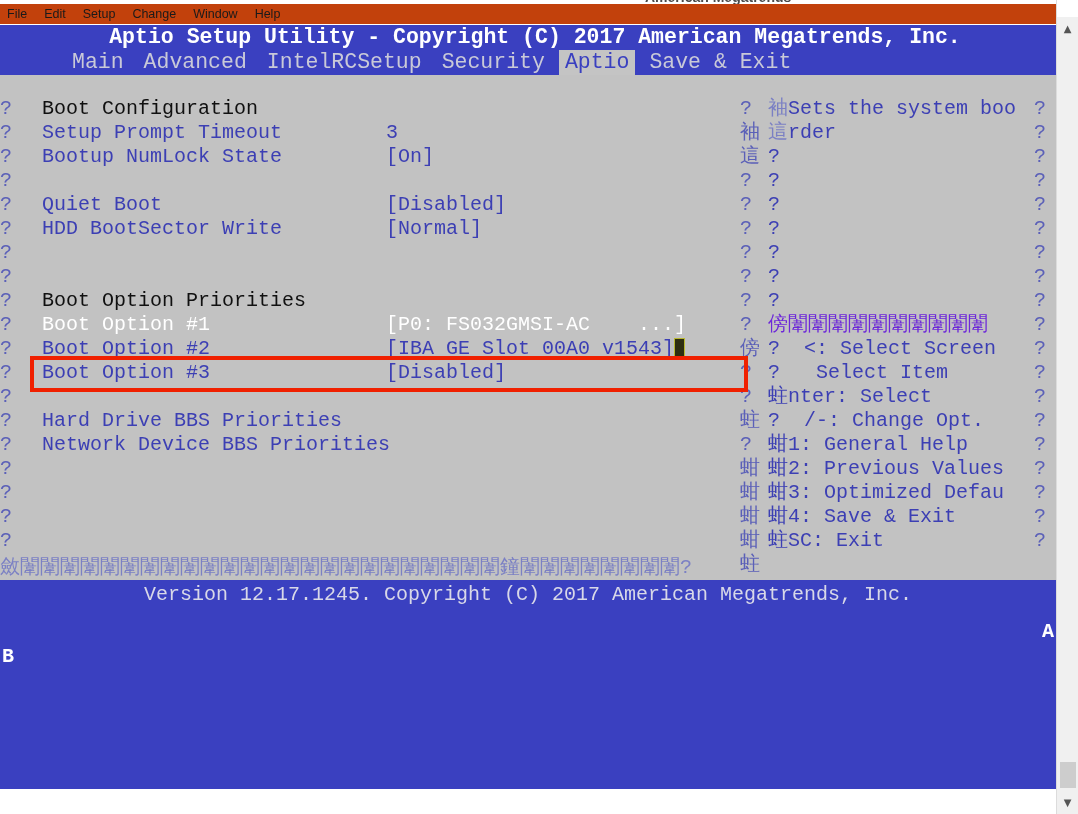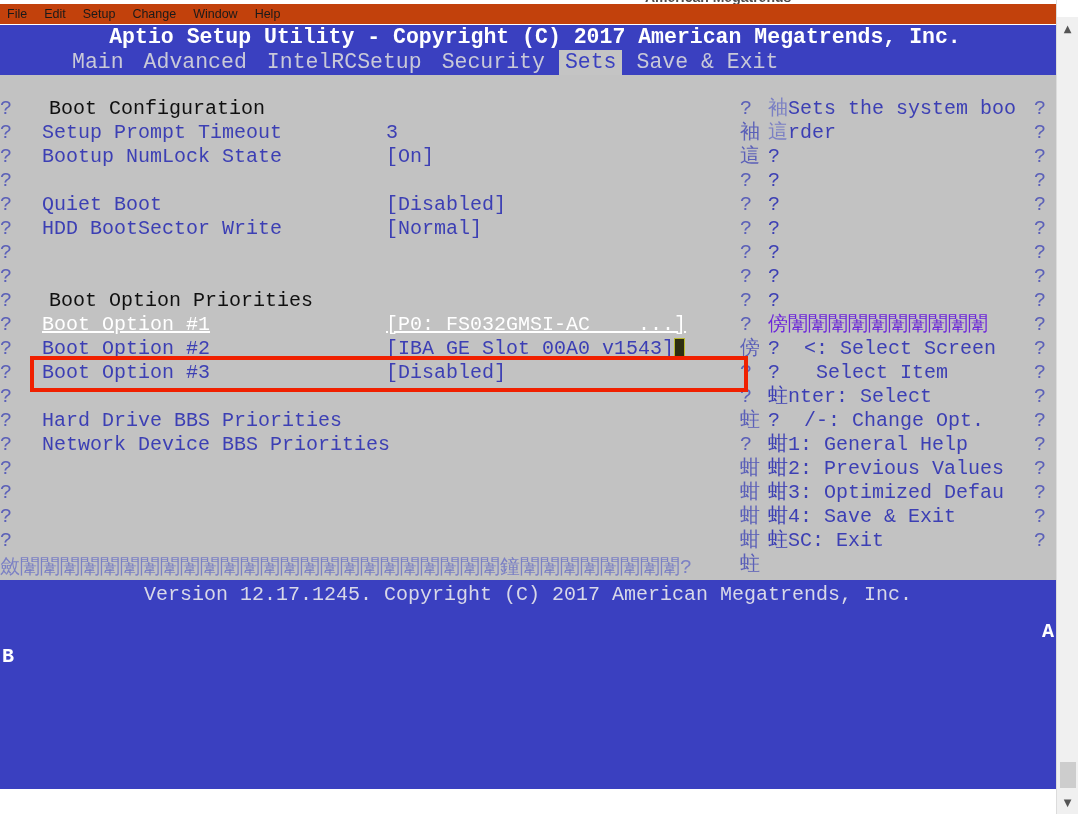--- a/index.html
+++ b/index.html
@@ -195,29 +195,27 @@
     white-space: pre;
   }
   .setting-row .value {
     position: absolute;
     left: 356px; top: 0;
     white-space: pre;
   }
   .setting-row.section-head .label {
     color: #101010;
     font-weight: normal;
-    margin-left: 7px;
   }
   .setting-row.selected {
     background: #c2c2c2;
   }
   .setting-row.selected .label,
   .setting-row.selected .value {
     color: #ffffff;
-    text-decoration: underline;
   }
   .setting-row.spacer { height: 24px; }
 
   .cursor-block {
     display: inline-block;
     width: 11px;
     height: 19px;
     background: #2e2e10;
     border: 1px solid #b8b830;
     box-sizing: border-box;
@@ -339,21 +337,21 @@
   <div id="bios">
 
     <div id="bios-title" class="mono">Aptio Setup Utility - Copyright (C) 2017 American Megatrends, Inc.</div>
 
     <div id="bios-tabs" class="mono">
       <div class="tabs-inner">
         <div class="bios-tab">Main</div>
         <div class="bios-tab">Advanced</div>
         <div class="bios-tab">IntelRCSetup</div>
         <div class="bios-tab">Security</div>
-        <div class="bios-tab selected">Sets</div>
+        <div class="bios-tab selected">Aptio</div>
         <div class="bios-tab">Save &amp; Exit</div>
       </div>
     </div>
 
     <div id="bios-body">
 
       <div id="border-bottom" class="border-row mono">斂闈闈闈闈闈闈闈闈闈闈闈闈闈闈闈闈闈闈闈闈闈闈闈闈鐘闈闈闈闈闈闈闈闈?</div>
 
       <div id="left-border-col" class="mono">?
 ?

